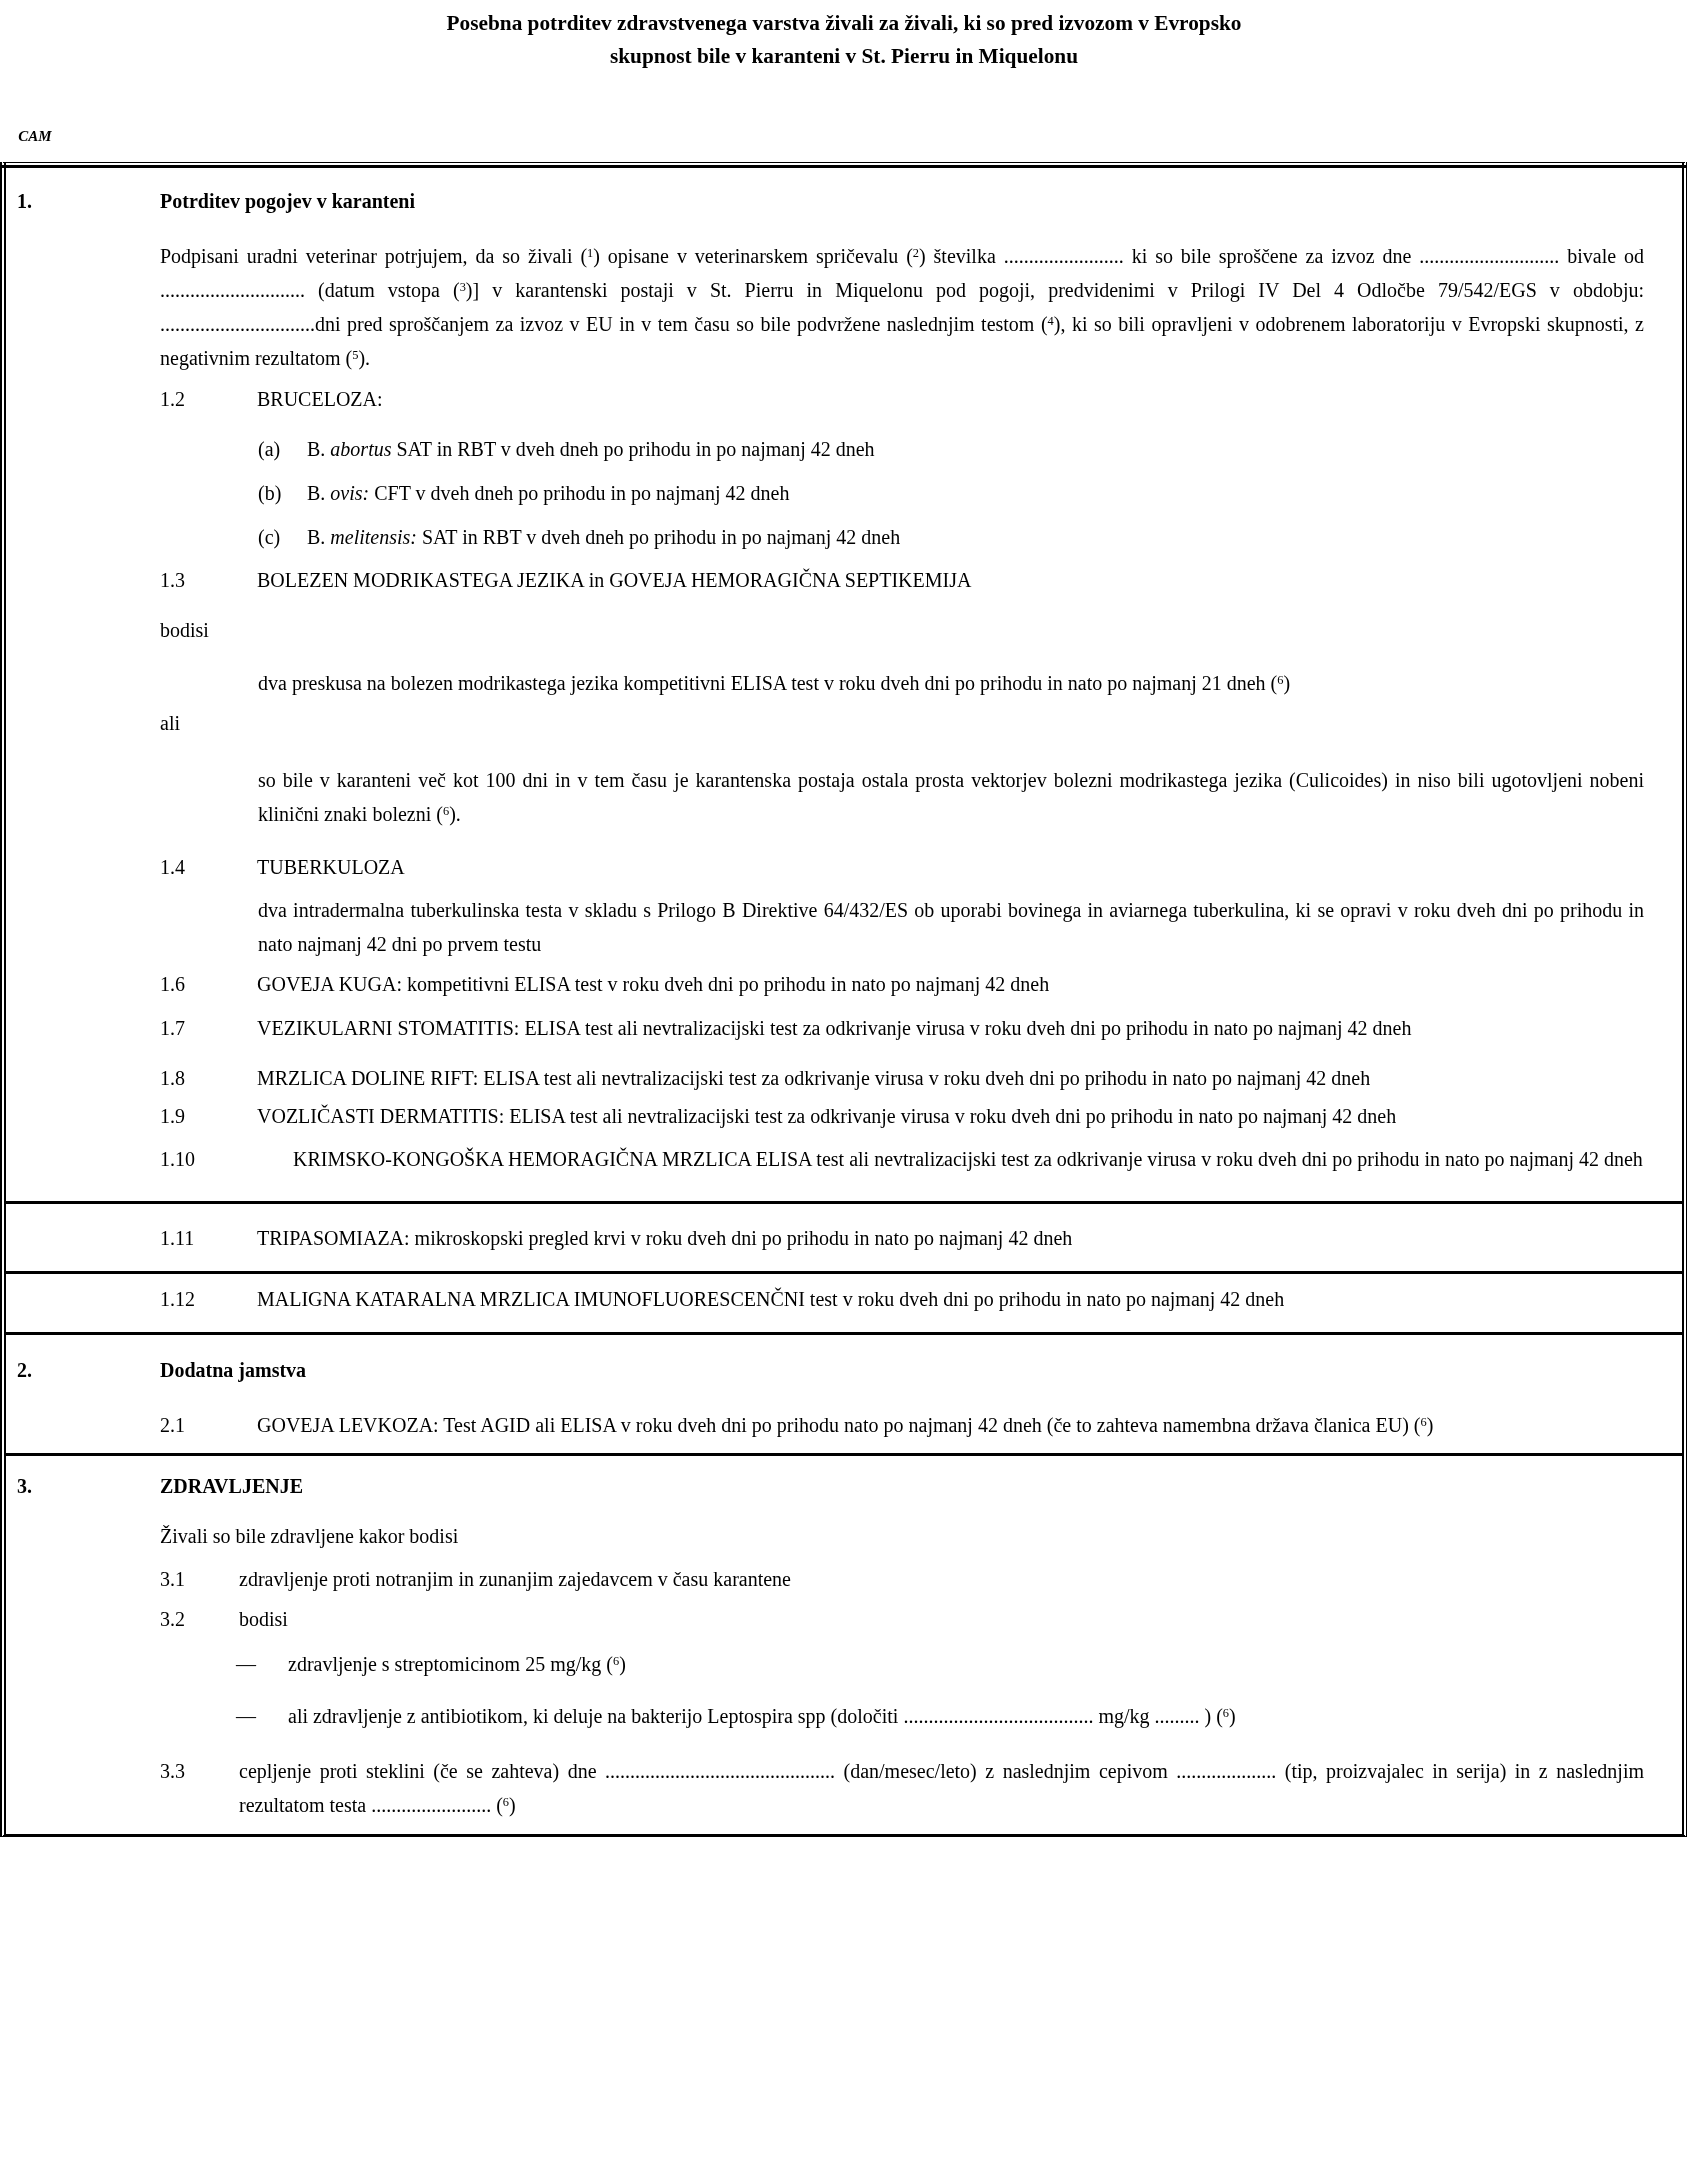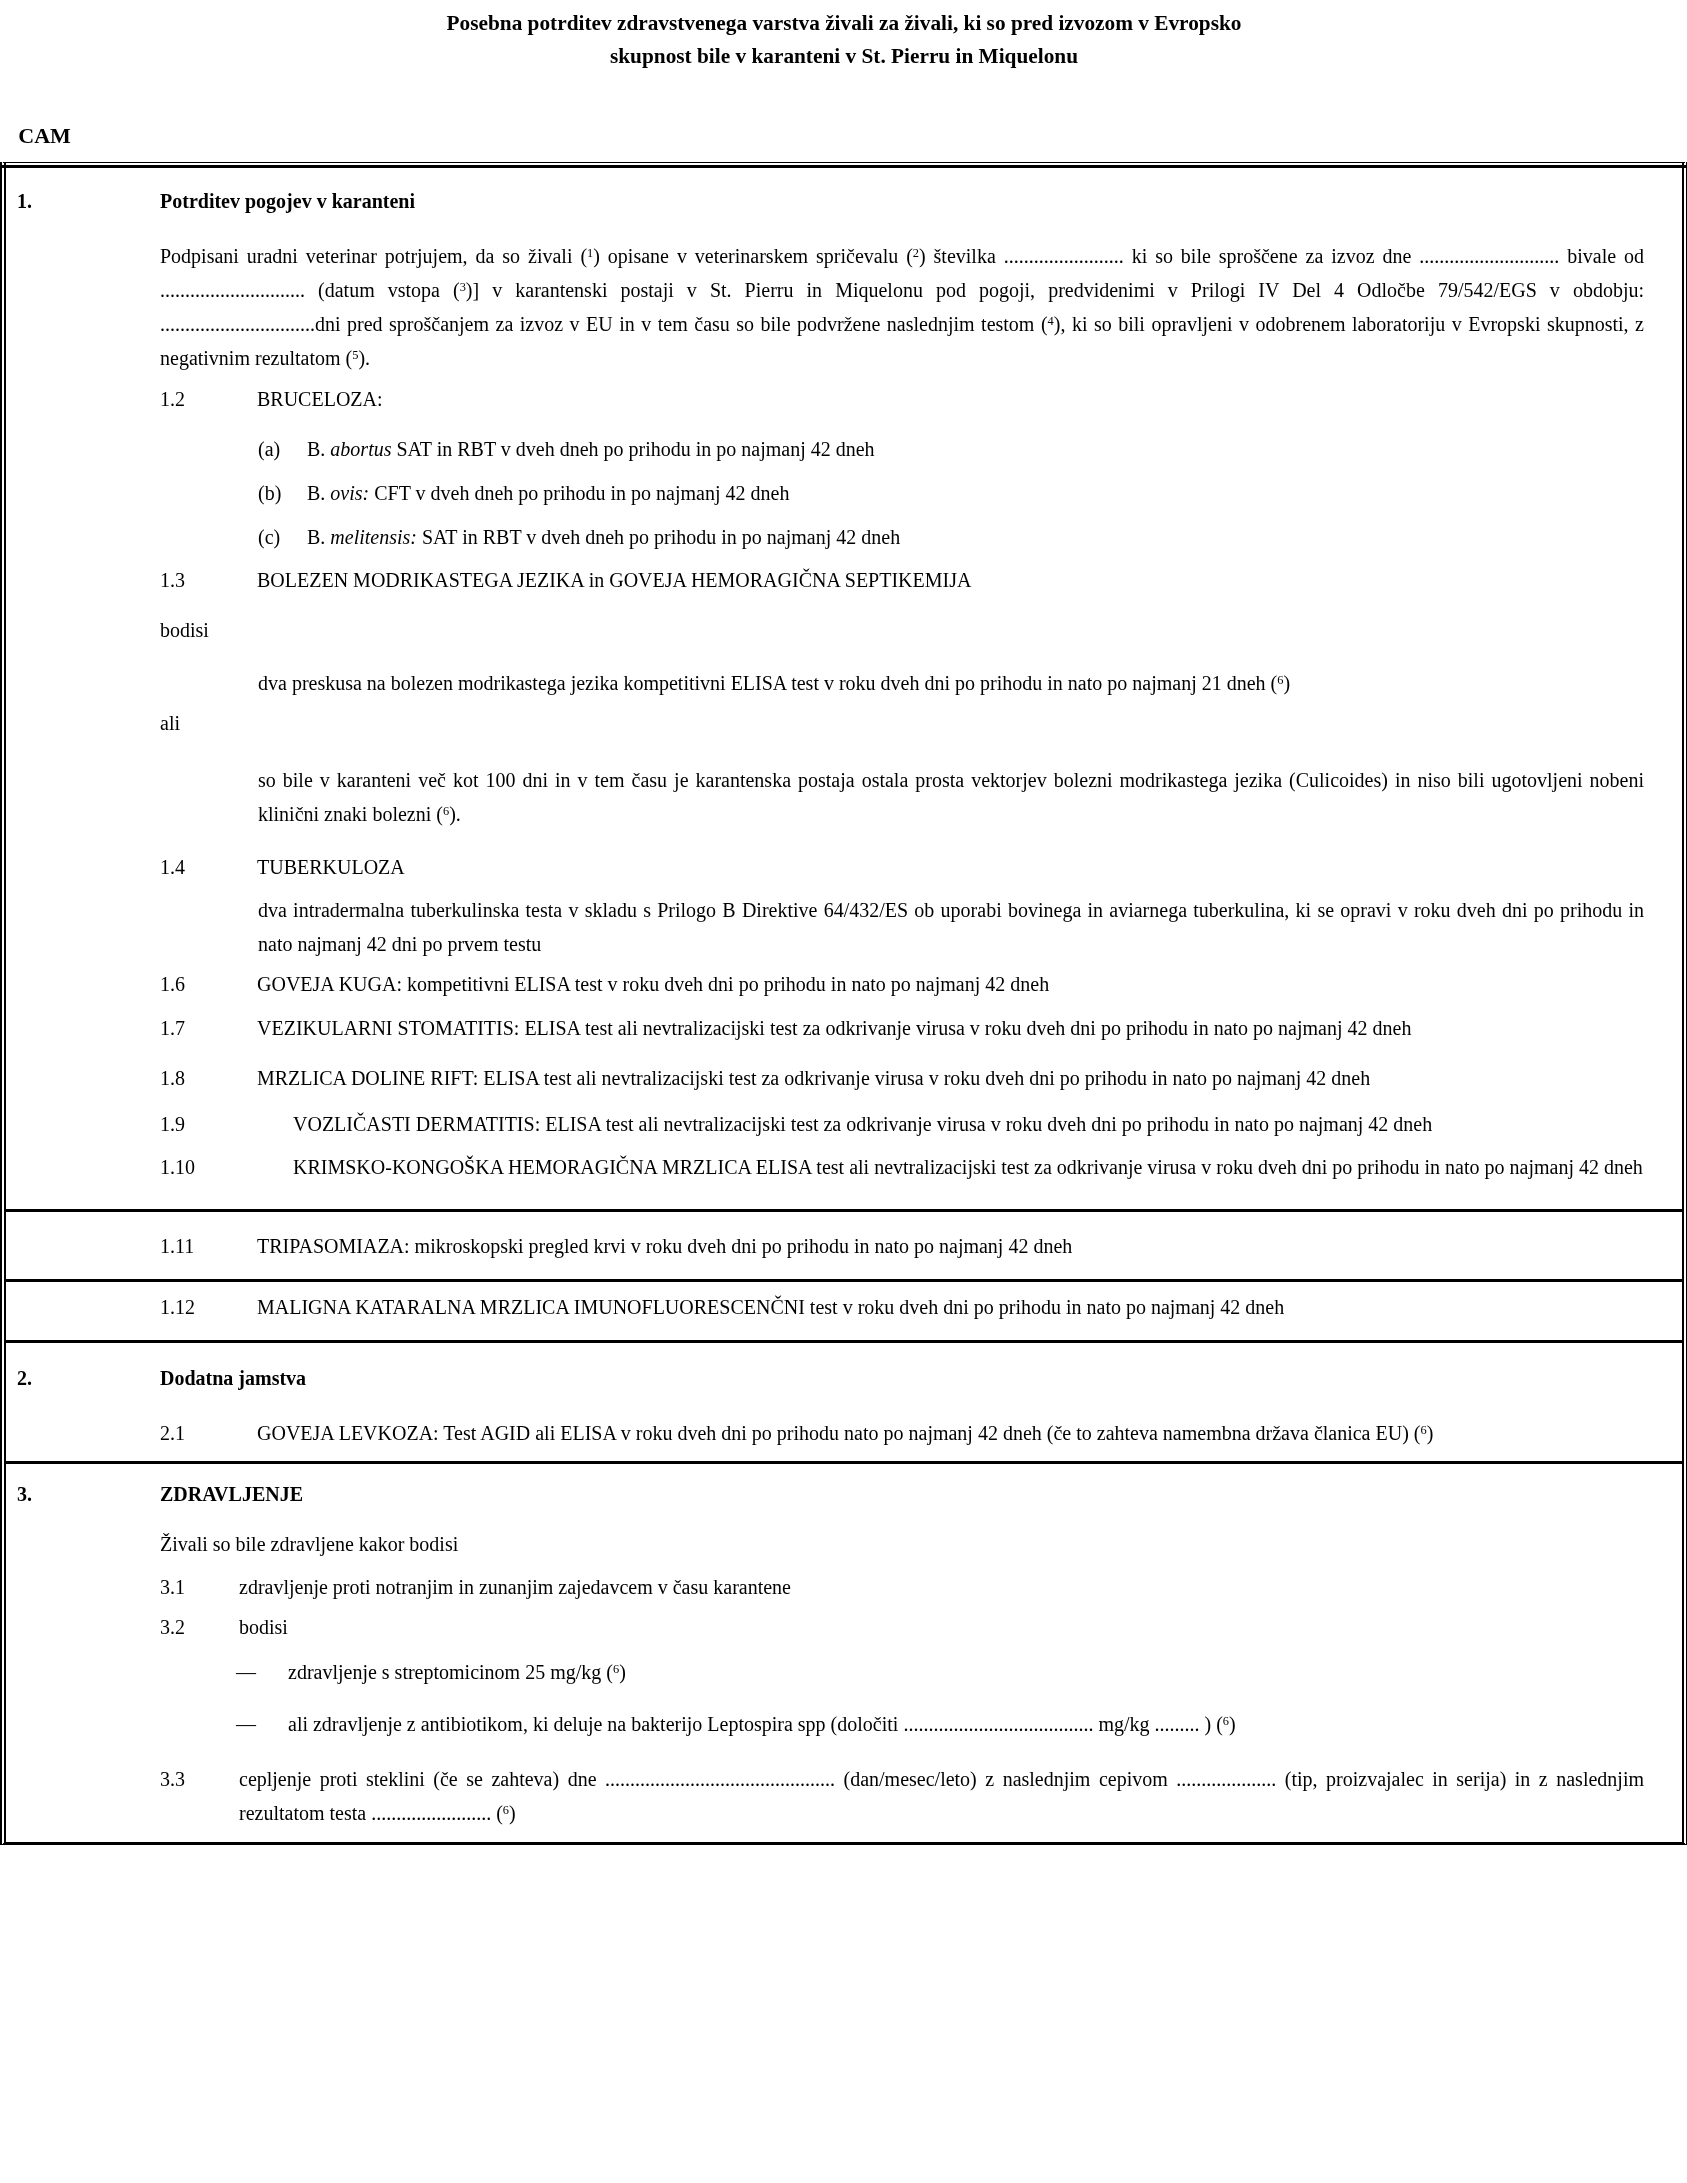--- a/index.html
+++ b/index.html
@@ -18,23 +18,24 @@
   }
   .title {
     text-align: center;
     font-weight: bold;
     font-size: 21.3px;
     line-height: 33px;
     padding-top: 7.3px;
   }
   .corner-code {
     font-weight: bold;
-    font-size: 22px;
+    font-size: 15px;
     line-height: 24.4px;
     margin: 51px 0 0 18.3px;
+    font-style: italic;
   }
   .box {
     margin-top: 13.4px;
     position: relative;
     border-top: 1.2px solid #000;
     border-left: 6.1px double #000;
     border-right: 6.1px double #000;
     border-bottom: 3.7px solid #000;
     padding-bottom: 12.2px;
   }
@@ -140,21 +141,21 @@
       <span class="txt"><span>GOVEJA KUGA: kompetitivni ELISA test v roku dveh dni po prihodu in nato po najmanj 42 dneh</span></span>
     </div>
     <div class="row sub" style="margin-top: 9.7px;">
       <span class="num">1.7</span>
       <span class="txt"><span>VEZIKULARNI STOMATITIS: ELISA test ali nevtralizacijski test za odkrivanje virusa v roku dveh dni po prihodu in nato po najmanj 42 dneh</span></span>
     </div>
     <div class="row sub" style="margin-top: 16px;">
       <span class="num">1.8</span>
       <span class="txt"><span>MRZLICA DOLINE RIFT: ELISA test ali nevtralizacijski test za odkrivanje virusa v roku dveh dni po prihodu in nato po najmanj 42 dneh</span></span>
     </div>
-    <div class="row sub" style="margin-top: 12px; gap: 36px;">
+    <div class="row sub" style="margin-top: 4px;">
       <span class="num">1.9</span>
       <span class="txt"><span>VOZLIČASTI DERMATITIS: ELISA test ali nevtralizacijski test za odkrivanje virusa v roku dveh dni po prihodu in nato po najmanj 42 dneh</span></span>
     </div>
     <div class="row sub" style="margin-top: 9.7px; gap: 36px;">
       <span class="num">1.10</span>
       <span class="txt"><span>KRIMSKO-KONGOŠKA HEMORAGIČNA MRZLICA ELISA test ali nevtralizacijski test za odkrivanje virusa v roku dveh dni po prihodu in nato po najmanj 42 dneh</span></span>
     </div>
     <div class="sep" style="margin-top: 24.4px;"></div>
     <div class="row sub" style="margin-top: 17px;">
       <span class="num">1.11</span>

